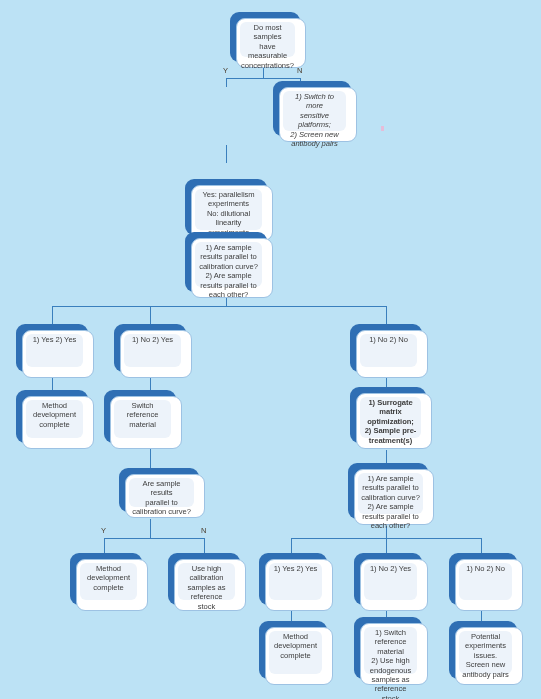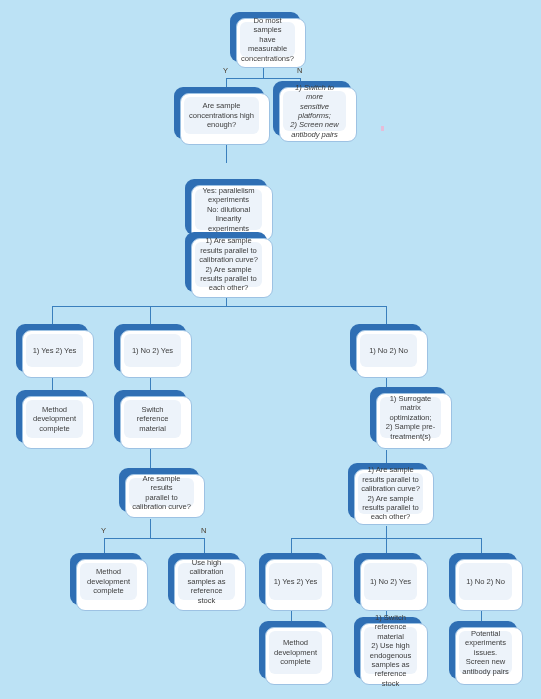--- a/index.html
+++ b/index.html
@@ -57,21 +57,20 @@
   }
   .node .inner {
     position: absolute;
     left: 3px;
     top: 3px;
     right: 10px;
     bottom: 10px;
     background: #edf3fa;
     border-radius: 6px;
     display: flex;
-    align-items: center;
     justify-content: center;
     padding: 1px 3px;
     box-sizing: border-box;
   }
   .node .txt {
     color: #3d3d3d;
     font-size: 7.6px;
     line-height: 9.4px;
     text-align: center;
     white-space: pre-line;
@@ -148,30 +147,20 @@
     <div class="shadow"></div>
     <div class="card">
       <div class="inner">
         <div class="txt left">Do most samples
 have measurable
 concentrations?</div>
       </div>
     </div>
   </div>
 
-  <div class="node" style="left:174px; top:87px; width:90px; height:52px;">
-    <div class="shadow"></div>
-    <div class="card">
-      <div class="inner">
-        <div class="txt">Are sample
-concentrations high
-enough?</div>
-      </div>
-    </div>
-  </div>
 
   <div class="node" style="left:273px; top:81px; width:78px; height:55px;font-style:italic;">
     <div class="shadow"></div>
     <div class="card">
       <div class="inner">
         <div class="txt left">1) Switch to more
 sensitive platforms;
 2) Screen new
 antibody pairs</div>
       </div>
@@ -236,31 +225,31 @@
     <div class="shadow"></div>
     <div class="card">
       <div class="inner">
         <div class="txt">Method
 development
 complete</div>
       </div>
     </div>
   </div>
 
-  <div class="node" style="left:114px; top:390px; width:72px; height:53px;">
+  <div class="node" style="left:104px; top:390px; width:72px; height:53px;">
     <div class="shadow"></div>
     <div class="card">
       <div class="inner">
         <div class="txt">Switch reference
 material</div>
       </div>
     </div>
   </div>
 
-  <div class="node" style="left:370px; top:387px; width:76px; height:56px;">
+  <div class="node" style="left:350px; top:387px; width:76px; height:56px;font-weight:bold;">
     <div class="shadow"></div>
     <div class="card">
       <div class="inner">
         <div class="txt left">1) Surrogate matrix
 optimization;
 2) Sample pre-
 treatment(s)</div>
       </div>
     </div>
   </div>

